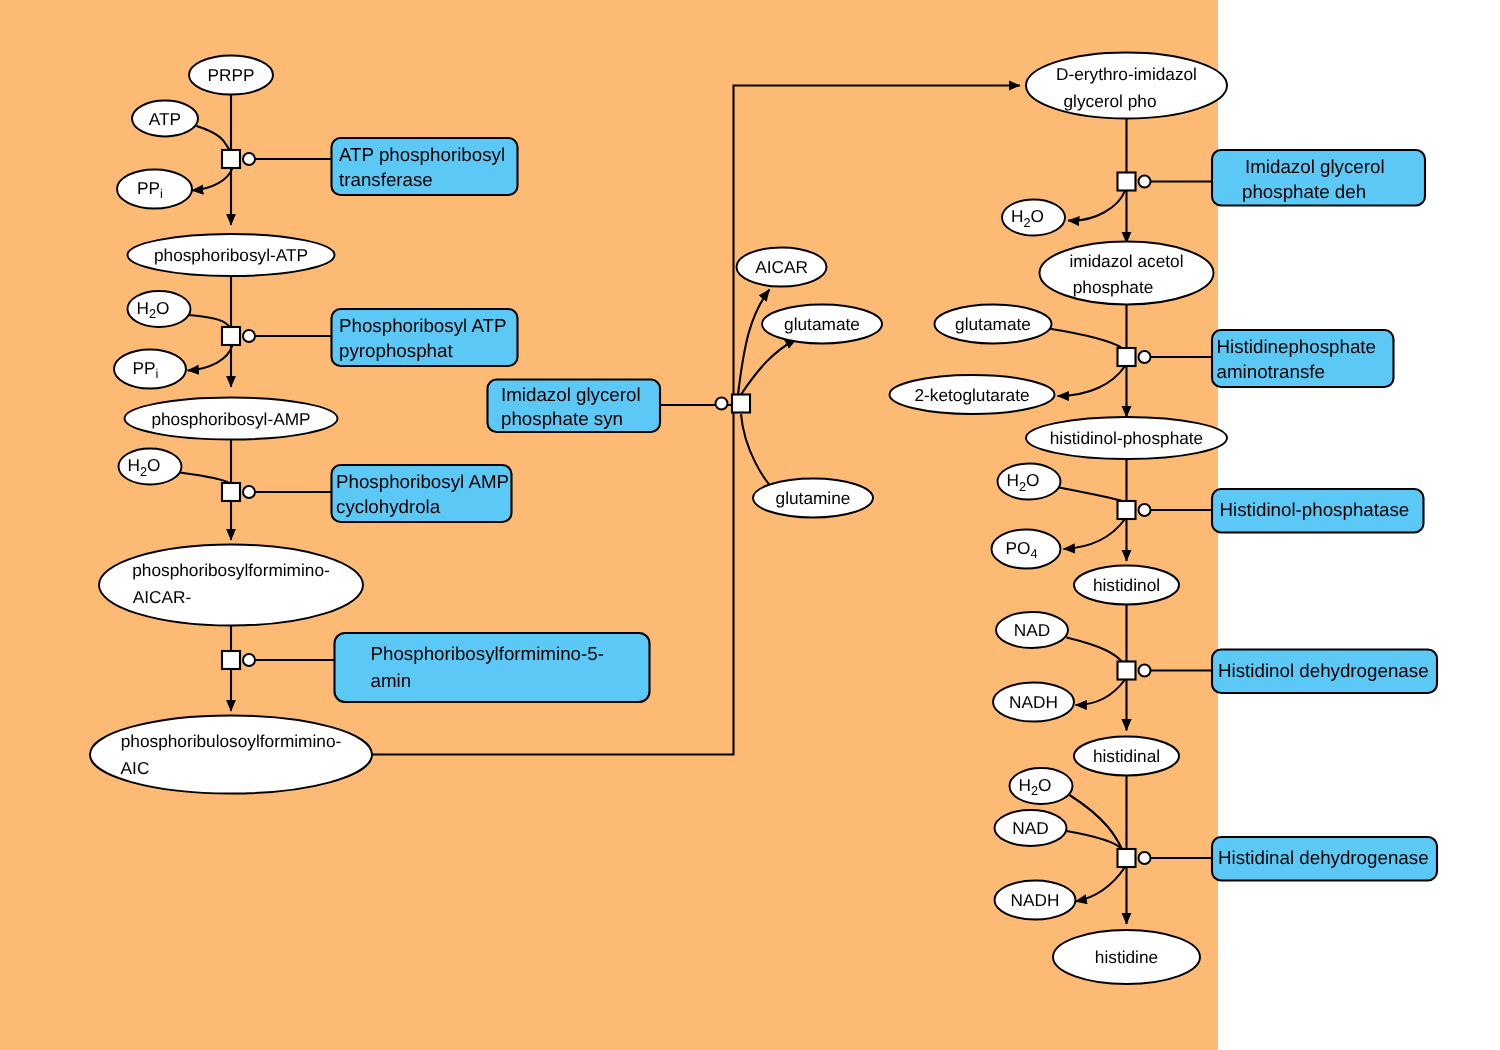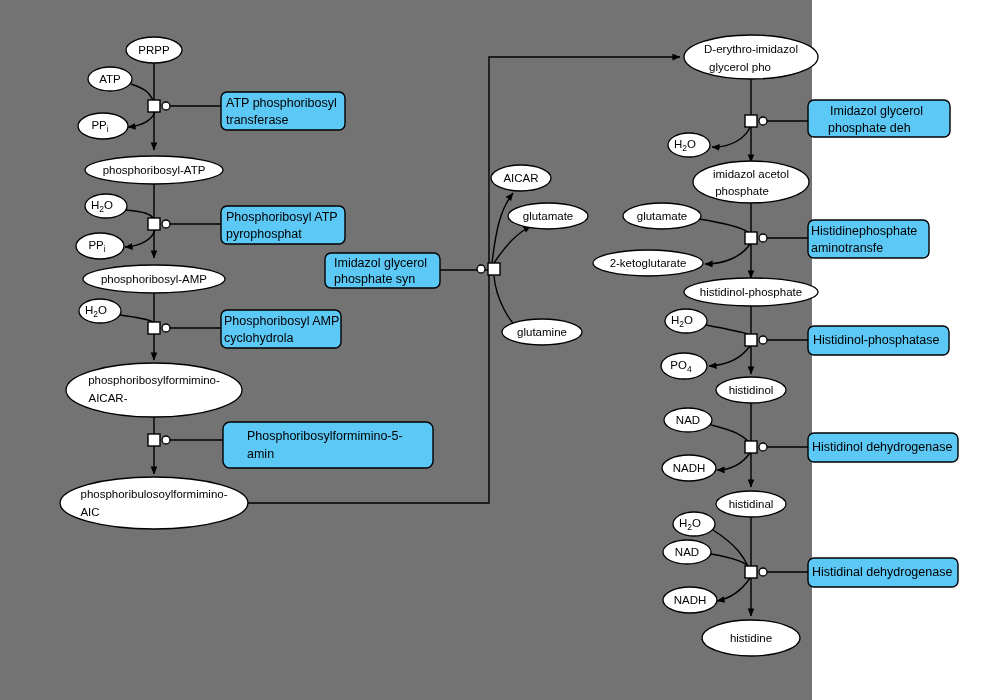--- a/index.html
+++ b/index.html
@@ -4,21 +4,21 @@
 <style>
   html, body {
     margin: 0;
     padding: 0;
     background: #ffffff;
   }
   #canvas {
     position: relative;
     width: 812px;
     height: 700px;
-    background: #737373;
+    background: #fdba74;
     font-family: "Liberation Sans", sans-serif;
   }
   svg.diagram {
     display: block;
     width: 1000px;
     height: 700px;
   }
   .edge {
     fill: none;
     stroke: #000000;

